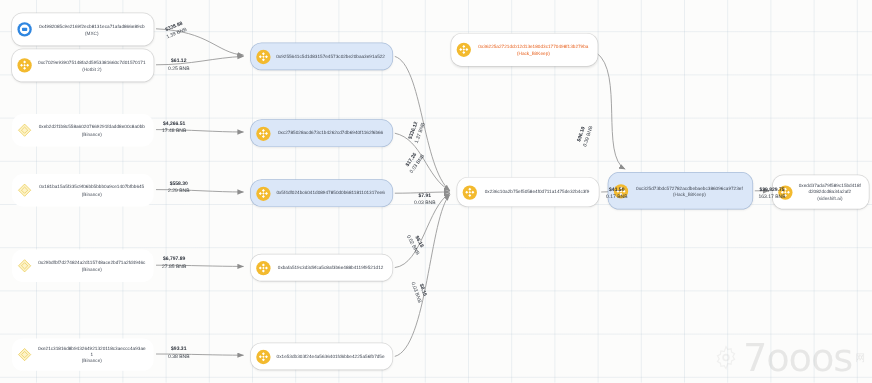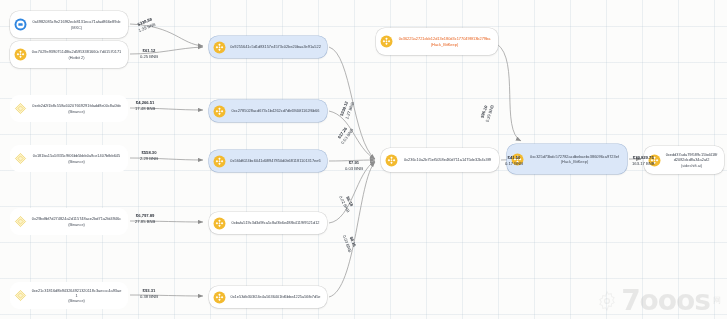--- a/index.html
+++ b/index.html
@@ -61,21 +61,21 @@
     text-align:center;
   }
   .elabel .sub{display:block;font-weight:normal;color:#3a4049;}
   .wm{
     position:absolute;right:6px;bottom:2px;
     display:flex;align-items:center;gap:3px;
     opacity:.30;
     pointer-events:none;
   }
   .wm-text{
-    font-size:28px;font-weight:bold;color:#b9b9b9;letter-spacing:-1px;
+    font-size:32px;font-weight:normal;color:#b9b9b9;letter-spacing:-1px;
     font-family:"DejaVu Sans", sans-serif;
   }
   .wm-cn{font-size:8px;color:#b9b9b9;}
   .wm-gear{opacity:.75;}
 </style>
 </head>
 <body>
 
 <div id="canvas">
 

